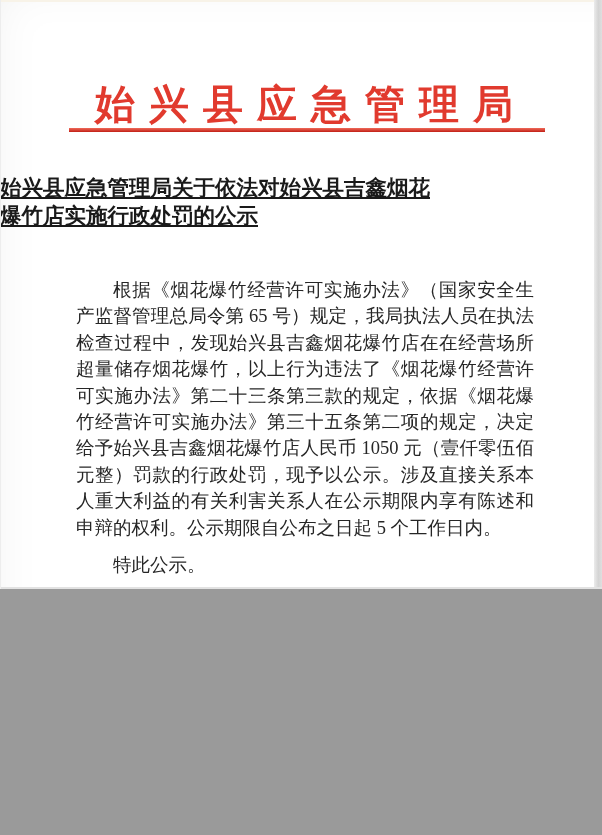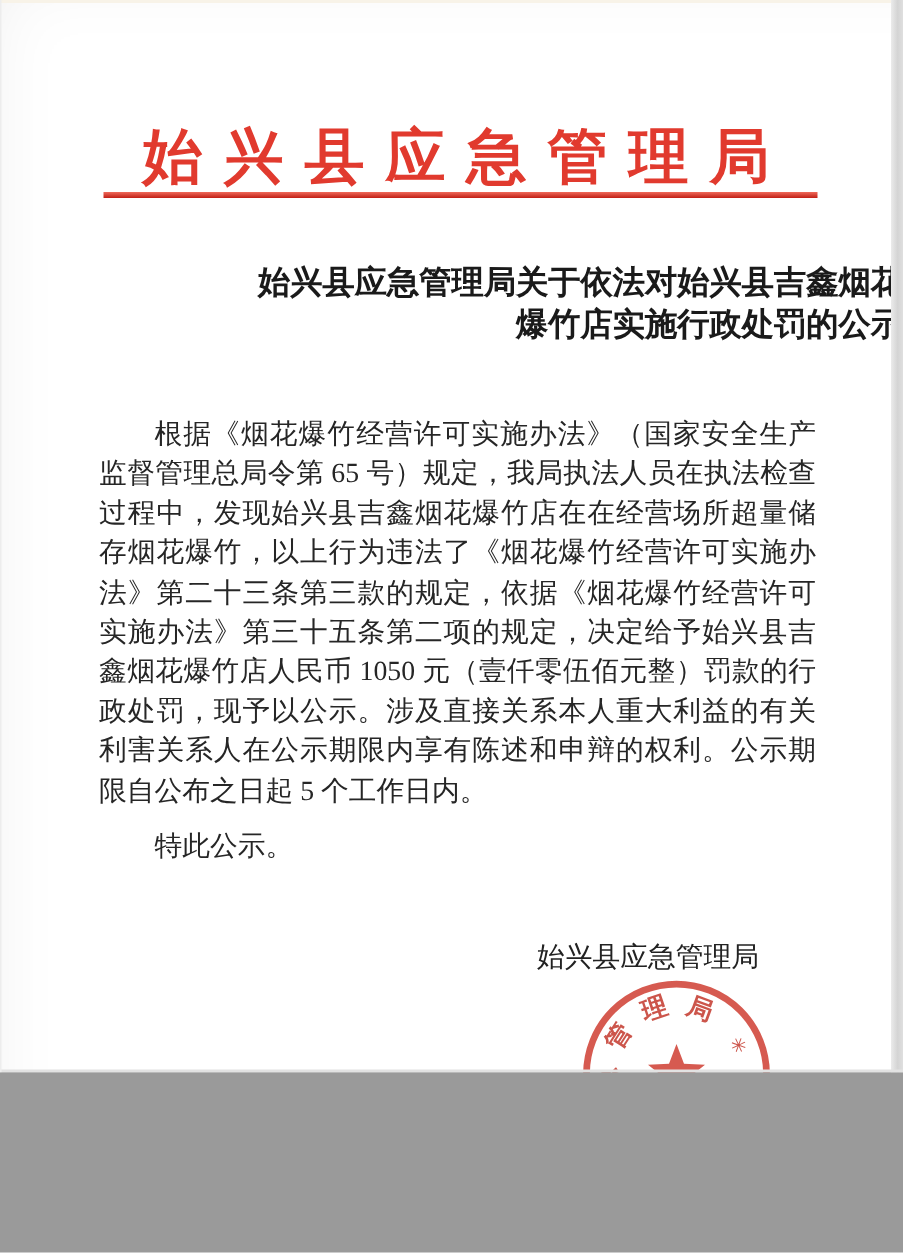--- a/index.html
+++ b/index.html
@@ -5,21 +5,21 @@
   :root{
     --accent:#e13a2e;
     --rule-top:#ef6a5a;
     --rule-bottom:#c2migrate1f15;
     --seal:#ce3a2e;
     --ink:#262626;
   }
   html,body{margin:0;padding:0;background:#9a9a9a;}
   .page{
     position:relative;
-    width:602px;height:715px;
+    width:602px;height:589px;
     background:#ffffff;
     overflow:hidden;
     font-family:"Liberation Serif","DejaVu Serif",serif;
     box-shadow:inset 30px 20px 60px -50px rgba(0,0,0,.10);
   }
   
   .scan-edge-right{position:absolute;top:0;right:0;width:8px;height:100%;
     background:linear-gradient(to right,#ebebeb,#d4d4d4 55%,#dfdfdf);}
   .scan-edge-bottom{position:absolute;left:0;bottom:0;width:100%;height:2px;background:#e2e2e2;}
   .scan-edge-left{position:absolute;top:0;left:0;width:1px;height:100%;background:#ededed;}
@@ -36,32 +36,33 @@
   .red-rule{
     margin:2px 0 0 69px;width:476px;height:4px;
     background:linear-gradient(to bottom,var(--rule-top),#c11f15);
   }
 
   
   .doc-title{
     margin:42px 0 0 0;
     font-size:21.5px;line-height:28px;
     font-weight:bold;color:#1a1a1a;
-    text-align:right;
+    text-align:left;
+    text-decoration:underline;
   }
   .doc-title .t-line{display:block;}
 
   
   .doc-body{
     margin:47px 0 0 66px;width:478px;
     font-size:18.5px;line-height:26.4px;
     color:var(--ink);
     text-align:justify;
   }
-  .doc-body p{margin:0;text-indent:2em;}
+  .doc-body p{margin:10px;text-indent:2em;}
   .doc-body p + p{margin-top:11px;font-family:Liberation Serif, serif;}
 
   
   .signature{
     margin:46px 60px 0 auto;width:220px;
     text-align:center;color:#222;
   }
   .sig-agency{font-size:18.5px;line-height:30px;white-space:nowrap;}
   .sig-date{font-size:18px;line-height:30px;white-space:nowrap;}
 

